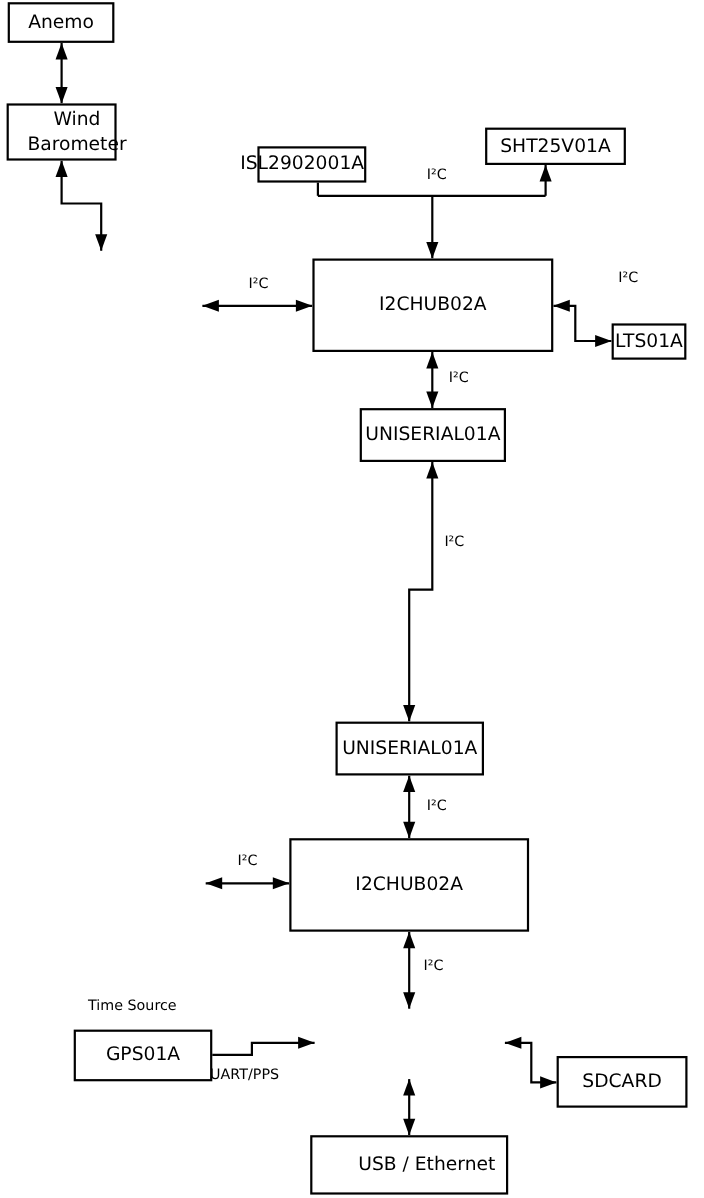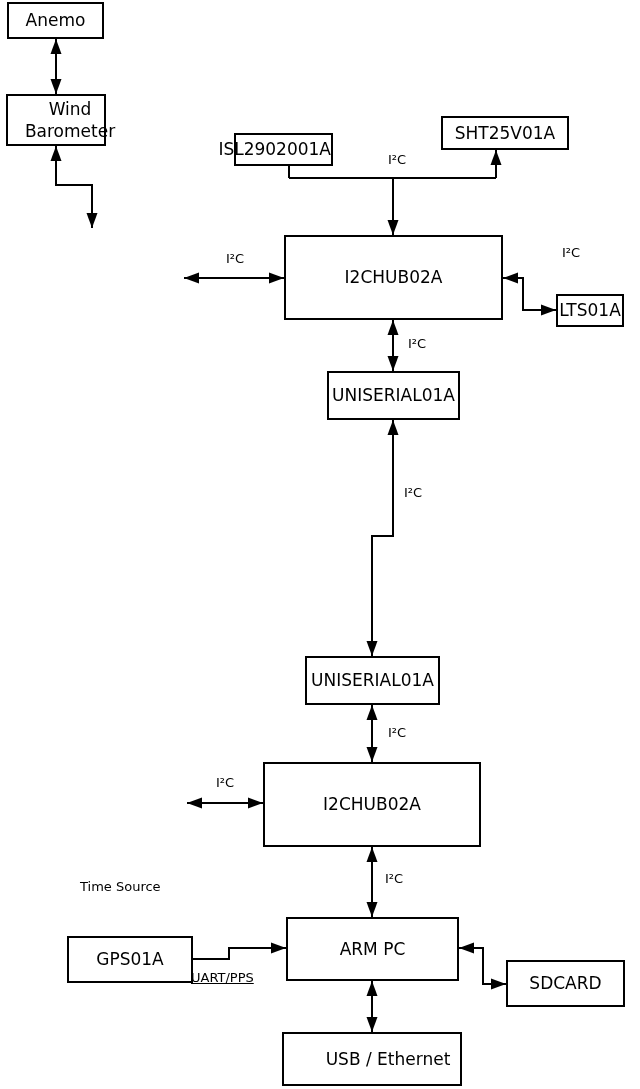--- a/index.html
+++ b/index.html
@@ -105,32 +105,29 @@
     </div>
     <div class="node" style="left: 305px; top: 656px; width: 135px; height: 49px;">
       <div>UNISERIAL01A</div>
     </div>
     <div class="node" style="left: 263px; top: 762px; width: 218px; height: 85px;">
       <div>I2CHUB02A</div>
     </div>
     <div class="node" style="left: 67px; top: 936px; width: 126px; height: 47px;">
       <div>GPS01A</div>
     </div>
-    <div class="node" style="left: 286px; top: 917px; width: 173px; height: 64px;">
-      <div>ARM PC</div>
-    </div>
     <div class="node" style="left: 506px; top: 960px; width: 119px; height: 47px;">
       <div>SDCARD</div>
     </div>
     <div class="node" style="left: 282px; top: 1032px; width: 180px; height: 54px; padding-left: 32px;">
       <div>USB / Ethernet</div>
     </div>
     <div class="flabel" style="left: 388px; top: 153px;">I²C</div>
     <div class="flabel" style="left: 226px; top: 252px;">I²C</div>
     <div class="flabel" style="left: 562px; top: 246px;">I²C</div>
     <div class="flabel" style="left: 408px; top: 337px;">I²C</div>
     <div class="flabel" style="left: 404px; top: 486px;">I²C</div>
     <div class="flabel" style="left: 388px; top: 726px;">I²C</div>
     <div class="flabel" style="left: 216px; top: 776px;">I²C</div>
     <div class="flabel" style="left: 385px; top: 872px;">I²C</div>
-    <div class="flabel" style="left: 80px; top: 880px;">Time Source</div>
-    <div class="flabel" style="left: 191px; top: 971px; text-decoration: underline;">UART/PPS</div>
+    <div class="flabel" style="left: 80px; top: 908px;">Time Source</div>
+    <div class="flabel" style="left: 191px; top: 971px;">UART/PPS</div>
   </div>
 
 </body></html>

